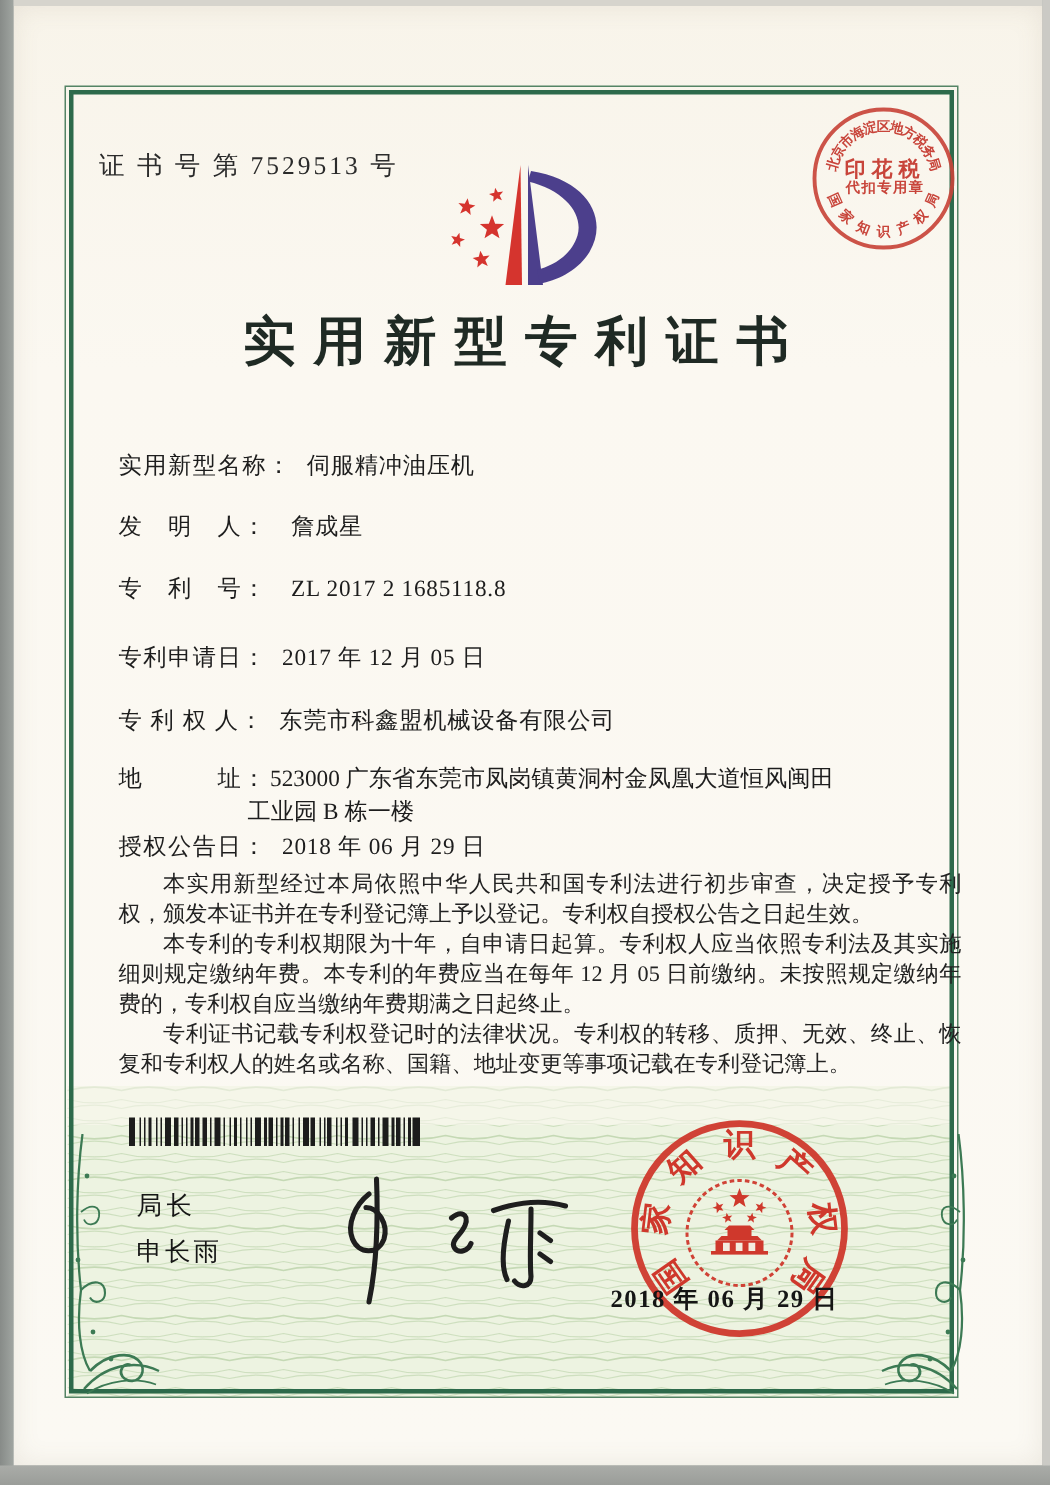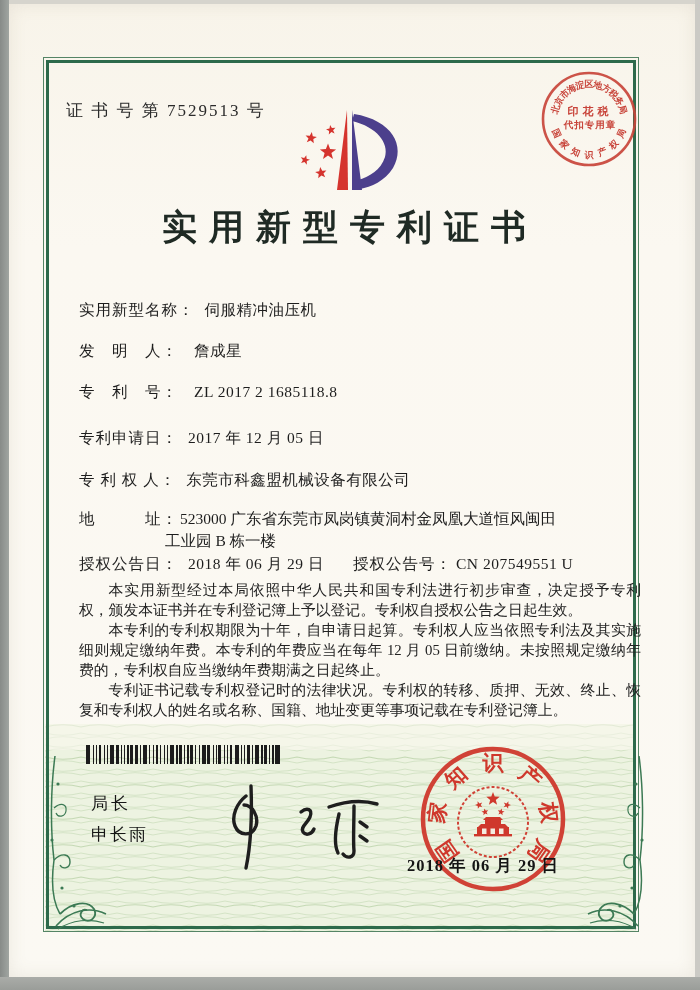--- a/index.html
+++ b/index.html
@@ -25,21 +25,21 @@
   .body-text p{margin:0;text-indent:2em;}
   .barcode{left:86px;top:745px;height:19px;display:flex;align-items:stretch;}
   .barcode i{display:block;background:#1c1c1c;}
   .signer-title{left:91px;top:792px;font-family:"Liberation Sans","DejaVu Sans",sans-serif;
     font-size:17px;letter-spacing:3px;color:#161616;font-weight:500;}
   .signer-name{left:91px;top:823px;font-family:"Liberation Sans","DejaVu Sans",sans-serif;
     font-size:17px;letter-spacing:2px;color:#161616;font-weight:500;}
   .seal-date{left:394px;top:855px;width:178px;text-align:center;font-size:16.5px;
     letter-spacing:1px;color:#151515;font-weight:bold;}
   .footer-page{left:0;right:0;top:894px;text-align:center;font-size:12.5px;color:#2f2f2f;letter-spacing:1px;}
-  .tax-center1{left:540px;top:104px;width:100px;text-align:center;font-size:11px;font-weight:bold;
+  .tax-center1{left:540px;top:104px;width:100px;text-align:center;font-size:14px;font-weight:bold;
     color:#c8443a;letter-spacing:4px;}
   .tax-center2{left:540px;top:119px;width:100px;text-align:center;font-size:9.5px;font-weight:bold;
     color:#c8443a;letter-spacing:1px;}
   svg text{font-family:"Liberation Serif","DejaVu Serif",serif;}
   .edge-l{left:0;top:0;bottom:0;width:9px;background:linear-gradient(90deg,#878b88,#a0a5a1);}
   .edge-b{left:0;right:0;bottom:0;height:13px;background:linear-gradient(0deg,#9a9d99,#aaaca8);}
   .edge-t{left:9px;right:5px;top:0;height:4px;background:#d6d4cd;}
   .edge-r{right:0;top:0;bottom:0;width:5px;background:#cbcac5;}
 </style>
 </head>
@@ -171,23 +171,20 @@
     </div>
     <div class="frow" style="top:178px;">
       <span class="lbl">专 利 权 人：</span><span class="val">东莞市科鑫盟机械设备有限公司</span>
     </div>
     <div class="frow" style="top:217px;text-align:center;">
       <span class="lbl">地　　　址：</span><span class="val" style="margin-left:2px;letter-spacing:0;">523000 广东省东莞市凤岗镇黄洞村金凤凰大道恒风闽田</span>
     </div>
     <div class="addr2" style="top:239px;font-size:15.5px;">工业园 B 栋一楼</div>
     <div class="frow" style="top:262px;">
       <span class="lbl">授权公告日：</span><span class="val">2018 年 06 月 29 日</span>
-      <span class="grant-right">
-        <span class="lbl">授权公告号：</span><span class="val" style="margin-left:4px;">CN 207549551 U</span>
-      </span>
     </div>
   </div>
 
   <div class="body-text abs">
     <p>本实用新型经过本局依照中华人民共和国专利法进行初步审查，决定授予专利权，颁发本证书并在专利登记簿上予以登记。专利权自授权公告之日起生效。</p>
     <p>本专利的专利权期限为十年，自申请日起算。专利权人应当依照专利法及其实施细则规定缴纳年费。本专利的年费应当在每年 12 月 05 日前缴纳。未按照规定缴纳年费的，专利权自应当缴纳年费期满之日起终止。</p>
     <p>专利证书记载专利权登记时的法律状况。专利权的转移、质押、无效、终止、恢复和专利权人的姓名或名称、国籍、地址变更等事项记载在专利登记簿上。</p>
   </div>
 
   <div class="barcode abs" id="barcode">

